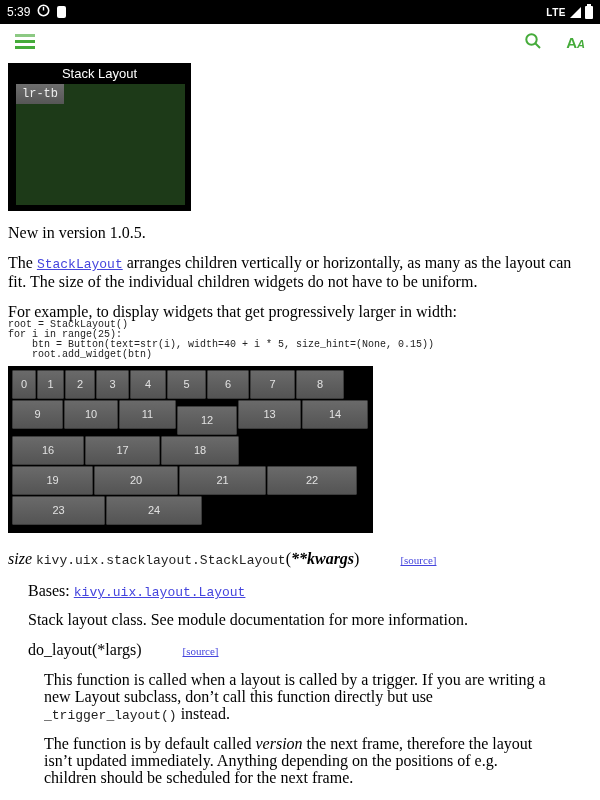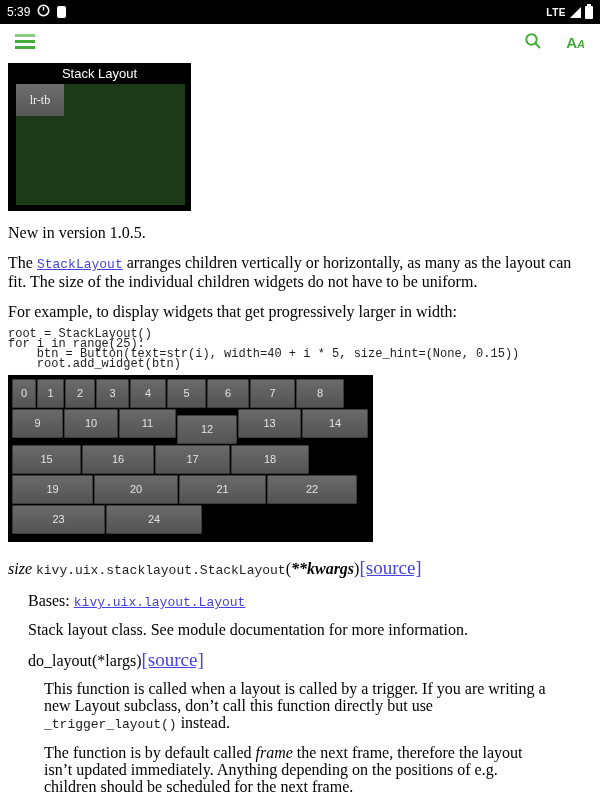--- a/index.html
+++ b/index.html
@@ -32,32 +32,32 @@
   .font-icon .small-a { font-style:italic; font-size:11px; }
 
   
   .content { padding:2px 8px 0 8px; font-size:16px; line-height:17px; }
 
   
   .shot1 { width:183px; height:148px; background:#000; overflow:hidden; }
   .shot1-title { color:#fff; font-family:"Liberation Sans", sans-serif; font-size:13px; text-align:center; line-height:21px; }
   .shot1-panel { margin-left:8px; width:169px; height:121px; background:#1d3a18; }
   .lrtb-btn {
-    width:48px; height:32px; background:linear-gradient(#6e6e6e,#565656);
-    border-radius:0; color:#eee; font-family:Liberation Serif, serif; font-size:12px;
+    width:48px; height:20px; background:linear-gradient(#6e6e6e,#565656);
+    border-radius:0; color:#eee; font-family:Liberation Mono, monospace; font-size:12px;
     display:flex; align-items:center; justify-content:center;
   }
 
   p.body-text { margin-top:13px; }
   a.mono-link { font-family:"Liberation Mono", monospace; font-size:13px; color:#4444dd; text-decoration:underline; }
-  a.src-link { color:#4444dd; text-decoration:underline; font-size:19px; }
+  a.src-link { color:#4444dd; text-decoration:underline; font-size:11px;padding-left:41px; }
 
   pre.code {
-    margin-top:9px; font-family:"Liberation Mono", monospace;
-    font-size:12px; line-height:10px; color:#222; white-space:pre;
+    font-family:"Liberation Mono", monospace;
+    font-size:10px; line-height:10px; color:#222; white-space:pre;
   }
 
   
   .shot2 { margin-top:6px; width:365px; height:167px; background:#000; padding:4px 0 0 4px; }
   .btn-row { display:flex; }
   .stack-btn {
     height:29px; margin:0 1px 1px 0;
     background:linear-gradient(#6a6a6a,#545454);
     border:1px solid #3c3c3c; border-radius:1px;
     color:#e2e2e2; font-family:"Liberation Sans", sans-serif; font-size:11px;
@@ -150,21 +150,20 @@
       </div>
       <div class="btn-row">
         <div class="stack-btn" style="width: 51px;">9</div>
         <div class="stack-btn" style="width: 54px;">10</div>
         <div class="stack-btn" style="width: 57px;">11</div>
         <div class="stack-btn" style="width: 60px; margin-top: 6px;">12</div>
         <div class="stack-btn" style="width: 63px;">13</div>
         <div class="stack-btn" style="width: 66px;">14</div>
       </div>
       <div class="btn-row">
-        <div class="stack-btn" style="width: 69px;">15</div>
         <div class="stack-btn" style="width: 72px;">16</div>
         <div class="stack-btn" style="width: 75px;">17</div>
         <div class="stack-btn" style="width: 78px;">18</div>
       </div>
       <div class="btn-row">
         <div class="stack-btn" style="width: 81px;">19</div>
         <div class="stack-btn" style="width: 84px;">20</div>
         <div class="stack-btn" style="width: 87px;">21</div>
         <div class="stack-btn" style="width: 90px; text-align: right;">22</div>
       </div>
@@ -177,15 +176,15 @@
   <div class="sig"><span class="kw">size </span><span class="mono-name">kivy.uix.stacklayout.StackLayout</span><span>(</span><span class="args">**kwargs</span><span>)</span><a href="#" class="src-link">[source]</a></div>
 
   <div class="bases indent1"><span>Bases: </span><a href="#" class="mono-link">kivy.uix.layout.Layout</a></div>
 
   <p class="class-desc indent1">Stack layout class. See module documentation for more information.</p>
 
   <div class="method-sig indent1"><span class="mono-name">do_layout</span><span>(</span><span class="args">*largs</span><span>)</span><a href="#" class="src-link">[source]</a></div>
 
   <p class="method-p indent2"><span>This function is called when a layout is called by a trigger. If you are writing a new Layout subclass, don’t call this function directly but use </span><span class="inline-mono">_trigger_layout()</span><span> instead.</span></p>
 
-  <p class="method-p indent2"><span>The function is by default called </span><span class="em-it">frame</span><span> the next frame, therefore the layout isn’t updated immediately. Anything depending on the positions of e.g. children should be scheduled for the next frame.</span></p>
+  <p class="method-p indent2"><span>The function is by default called </span><span class="em-it">version</span><span> the next frame, therefore the layout isn’t updated immediately. Anything depending on the positions of e.g. children should be scheduled for the next frame.</span></p>
 
 </div>
 
 </body></html>

